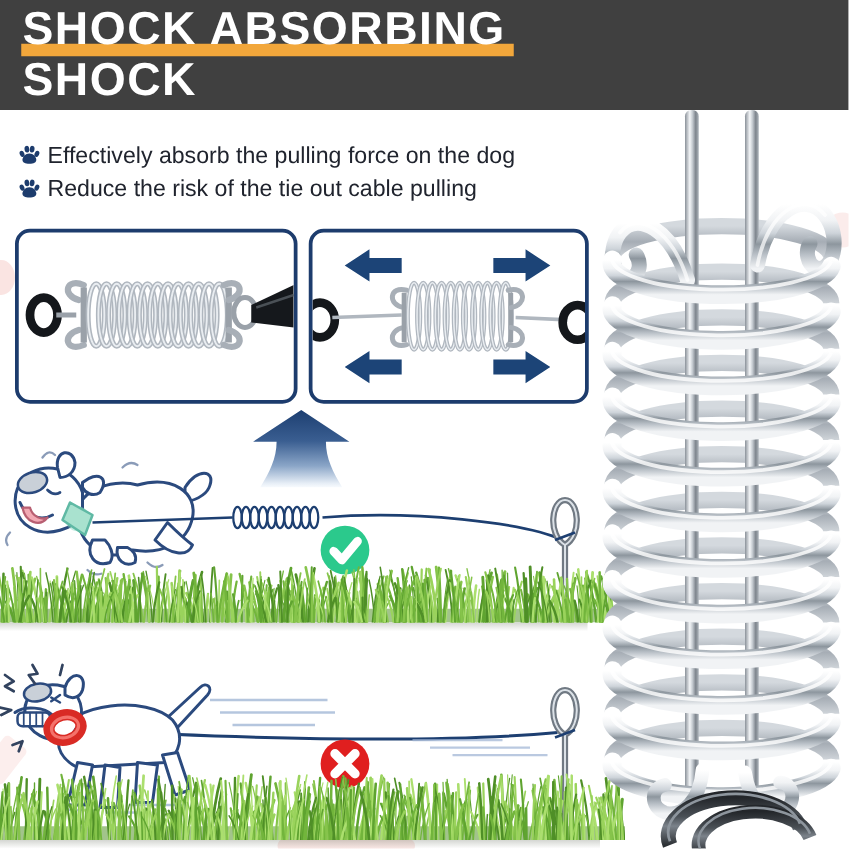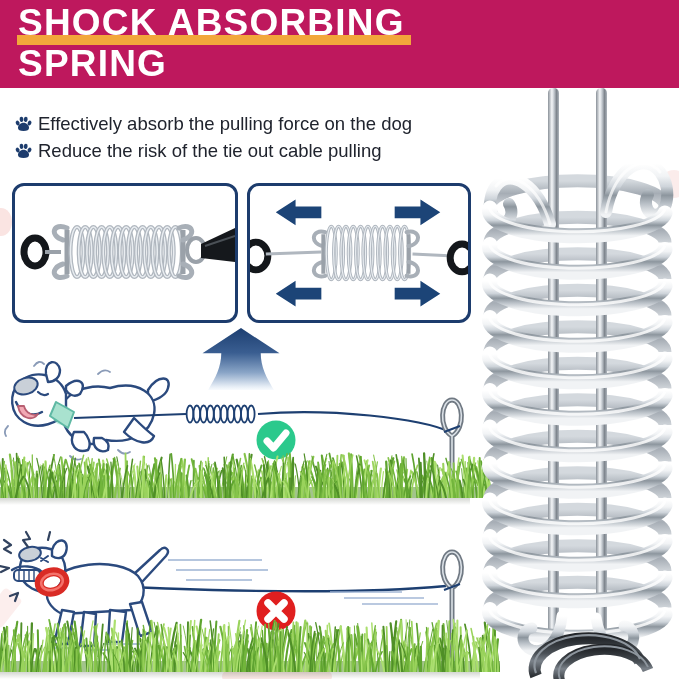--- a/index.html
+++ b/index.html
@@ -1,19 +1,19 @@
 <!DOCTYPE html>
 <html><head>
 <meta charset="utf-8">
 <style>
   html,body{margin:0;padding:0;background:#ffffff;}
   #canvas{position:relative;width:679px;height:679px;background:#fff;overflow:hidden;
           font-family:"Liberation Sans",sans-serif;}
   
-  .hdr{position:absolute;left:0;top:0;width:679px;height:88px;background:#be185d;
+  .hdr{position:absolute;left:0;top:0;width:679px;height:88px;background:#404040;
        box-sizing:border-box;padding:2px 0 0 18px;z-index:3;}
   .t{color:#fff;font-weight:900;font-size:37px;line-height:41px;letter-spacing:1.2px;white-space:nowrap;}
   .t1wrap{position:relative;display:inline-block;}
   .t1bar{position:absolute;left:-1px;right:-6px;bottom:-2px;height:10px;background:#f2a73b;}
   .t1txt{position:relative;}
   
   .bullets{position:absolute;left:14px;top:110px;z-index:3;text-align:right;}
   .bullet{display:flex;align-items:center;gap:5px;height:27px;font-size:18.5px;color:#20242e;}
   .pawicon{width:19px;height:19px;flex:0 0 auto;}
   
@@ -52,21 +52,21 @@
   <div class="wm" id="wm1"></div>
   <div class="wm" id="wm2"></div>
   <div class="wm" id="wm3"></div>
   <div class="wm" id="wm4"></div>
 
   <div class="hdr">
     <div class="t t1wrap">
       <div class="t1bar"></div>
       <span class="t1txt">SHOCK ABSORBING</span>
     </div>
-    <div class="t">SPRING</div>
+    <div class="t">SHOCK</div>
   </div>
 
   <div class="bullets">
     <div class="bullet">
       <svg class="pawicon" viewBox="0 0 24 24">
         <g fill="#1d3c6d">
           <ellipse cx="4.6" cy="11.5" rx="2.3" ry="3.2" transform="rotate(-24 4.6 11.5)"></ellipse>
           <ellipse cx="9.5" cy="6.8" rx="2.4" ry="3.4" transform="rotate(-8 9.5 6.8)"></ellipse>
           <ellipse cx="14.8" cy="6.8" rx="2.4" ry="3.4" transform="rotate(8 14.8 6.8)"></ellipse>
           <ellipse cx="19.6" cy="11.5" rx="2.3" ry="3.2" transform="rotate(24 19.6 11.5)"></ellipse>

